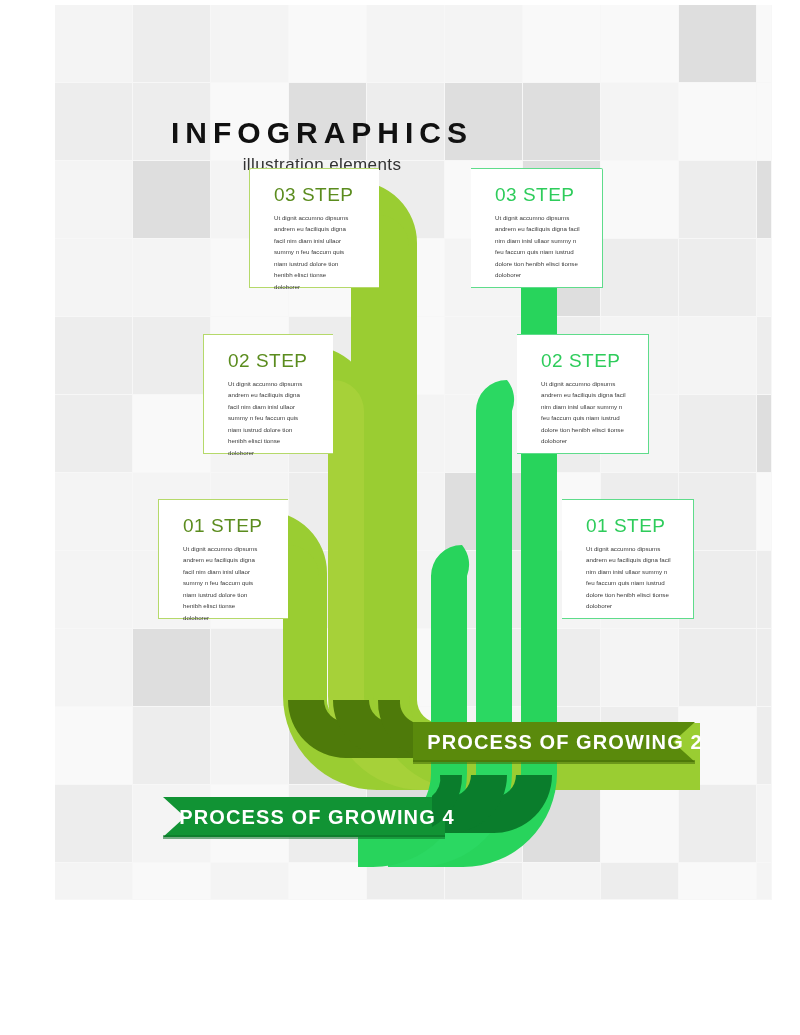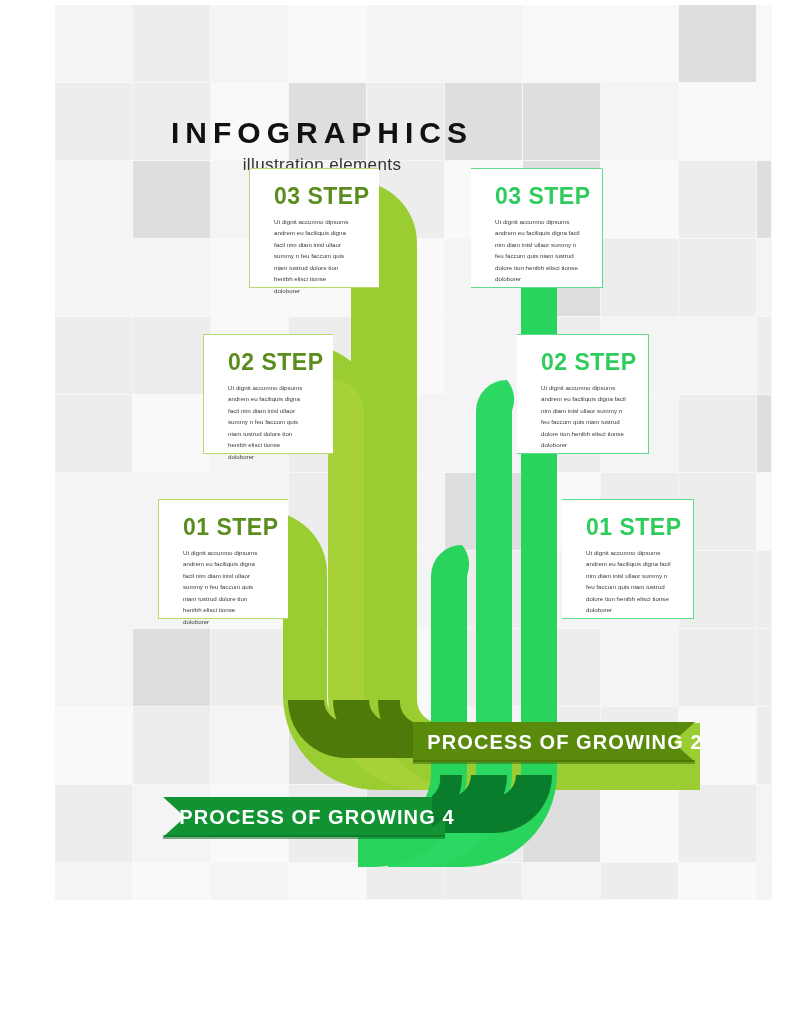--- a/index.html
+++ b/index.html
@@ -10,21 +10,21 @@
   .tile{position:absolute;}
 
   #art{position:absolute;left:0;top:0;width:800px;height:1035px;}
 
   .title-wrap{position:absolute;left:0;top:68px;width:644px;text-align:center;margin-top:48px;}
   .title{font-size:30px;font-weight:bold;letter-spacing:6px;color:#111;line-height:1.1;
          font-family:"Liberation Sans",sans-serif;}
   .subtitle{font-size:17px;color:#333;letter-spacing:.4px;margin-top:6px;}
 
   .card{position:absolute;box-sizing:border-box;background:#ffffff;}
-  .card .hd{font-size:23px;font-weight:bold;letter-spacing:.5px;line-height:1;}
+  .card .hd{font-size:19px;font-weight:normal;letter-spacing:.5px;line-height:1;}
   .card .bd{font-size:6.2px;line-height:1.85;color:#3a3a3a;}
 
   .l-card .hd{color:#5b8c1e;}
   .r-card .hd{color:#2ecc5b;}
 
   .ribbon{position:absolute;display:flex;align-items:center;height:40px;}
   .ribbon .txt{color:#fff;font-size:20px;font-weight:bold;letter-spacing:1.1px;
                white-space:nowrap;font-family:"Liberation Sans",sans-serif;}
 </style>
 </head>

